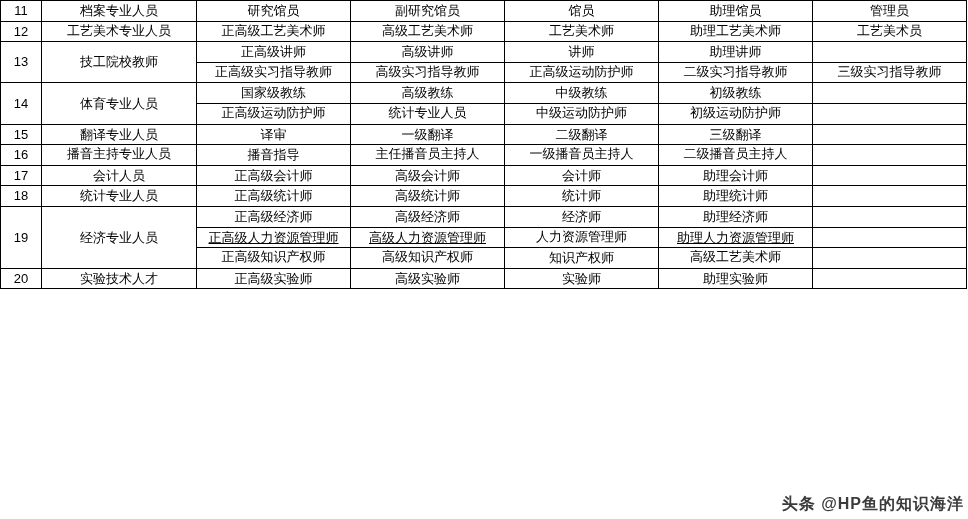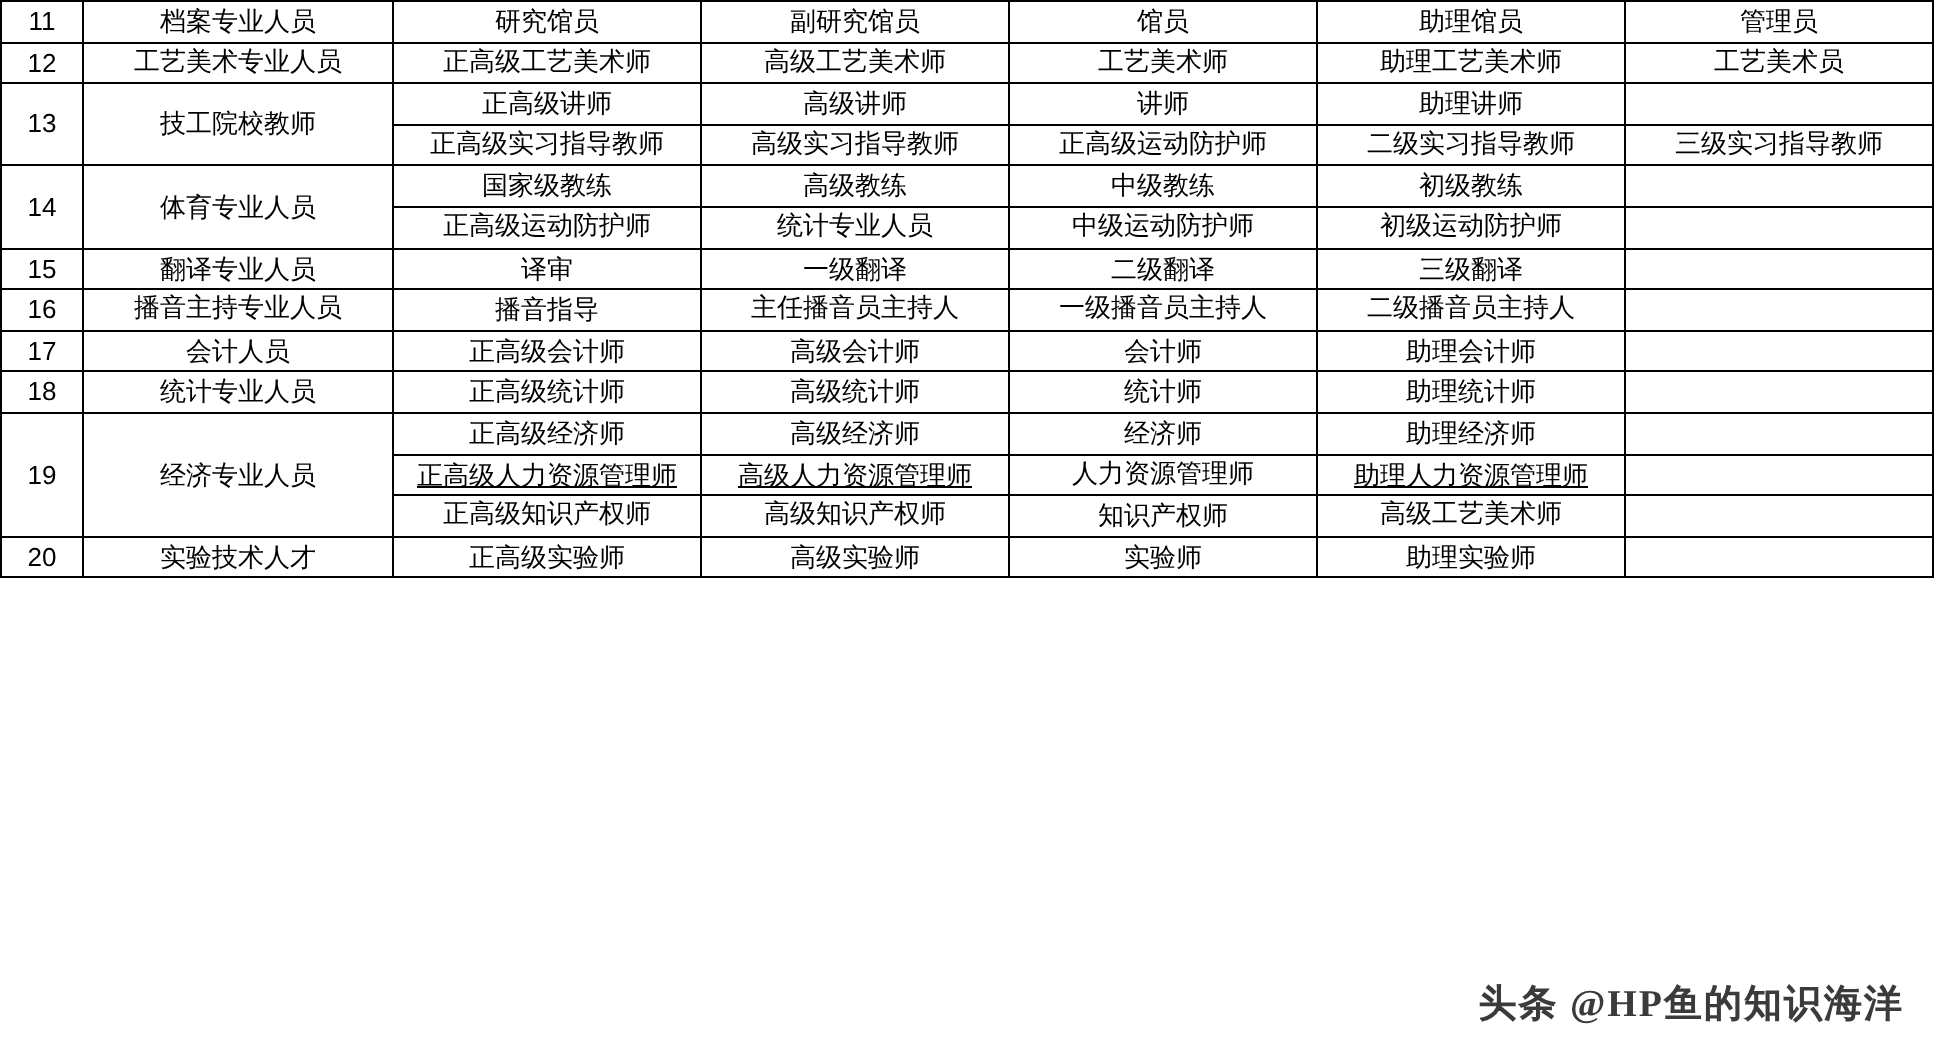--- a/index.html
+++ b/index.html
@@ -46,28 +46,28 @@
   }
   td.xsmall {
     font-size: 11px;
     text-decoration: underline;
   }
   td.empty {
     
   }
   .watermark {
     position: absolute;
-    right: 16px;
+    right: 4px;
     bottom: 4px;
-    font-size: 19px;
+    font-size: 16px;
     font-weight: bold;
     color: #2b2b2b;
     opacity: 0.92;
     letter-spacing: 1px;
-    font-family: Liberation Serif, serif;
+    font-family: Liberation Sans, sans-serif;
     pointer-events: none;
   }
 </style>
 </head>
 <body>
 
 <table class="grid">
   <tbody>
 
     <tr>

